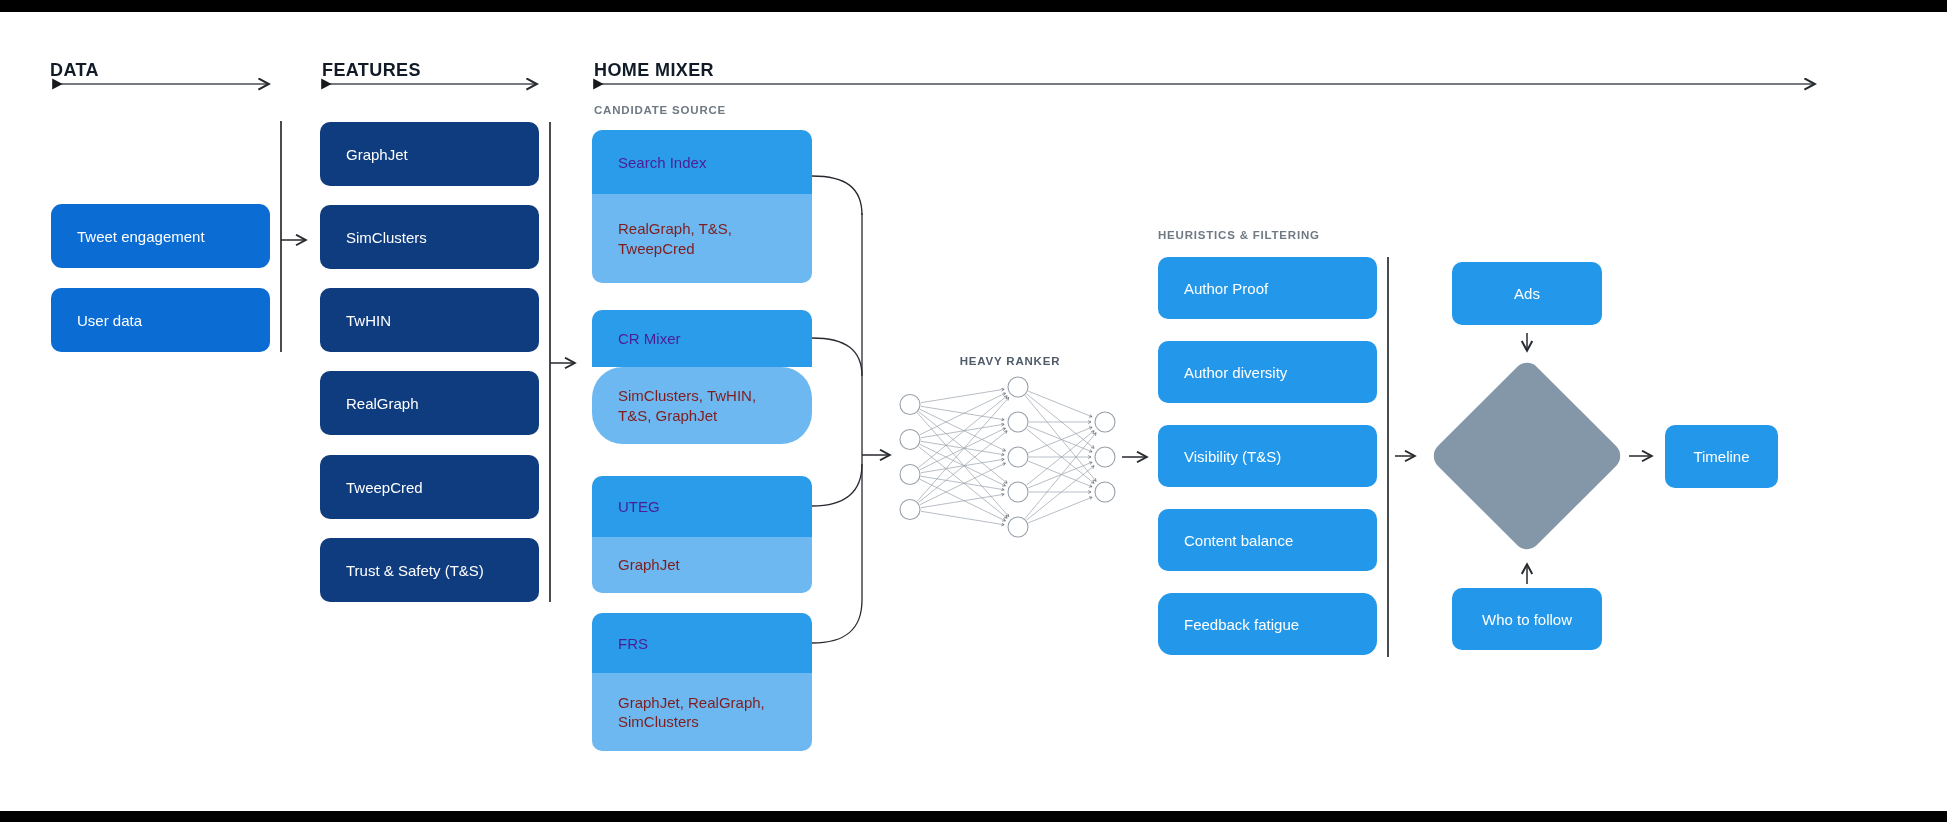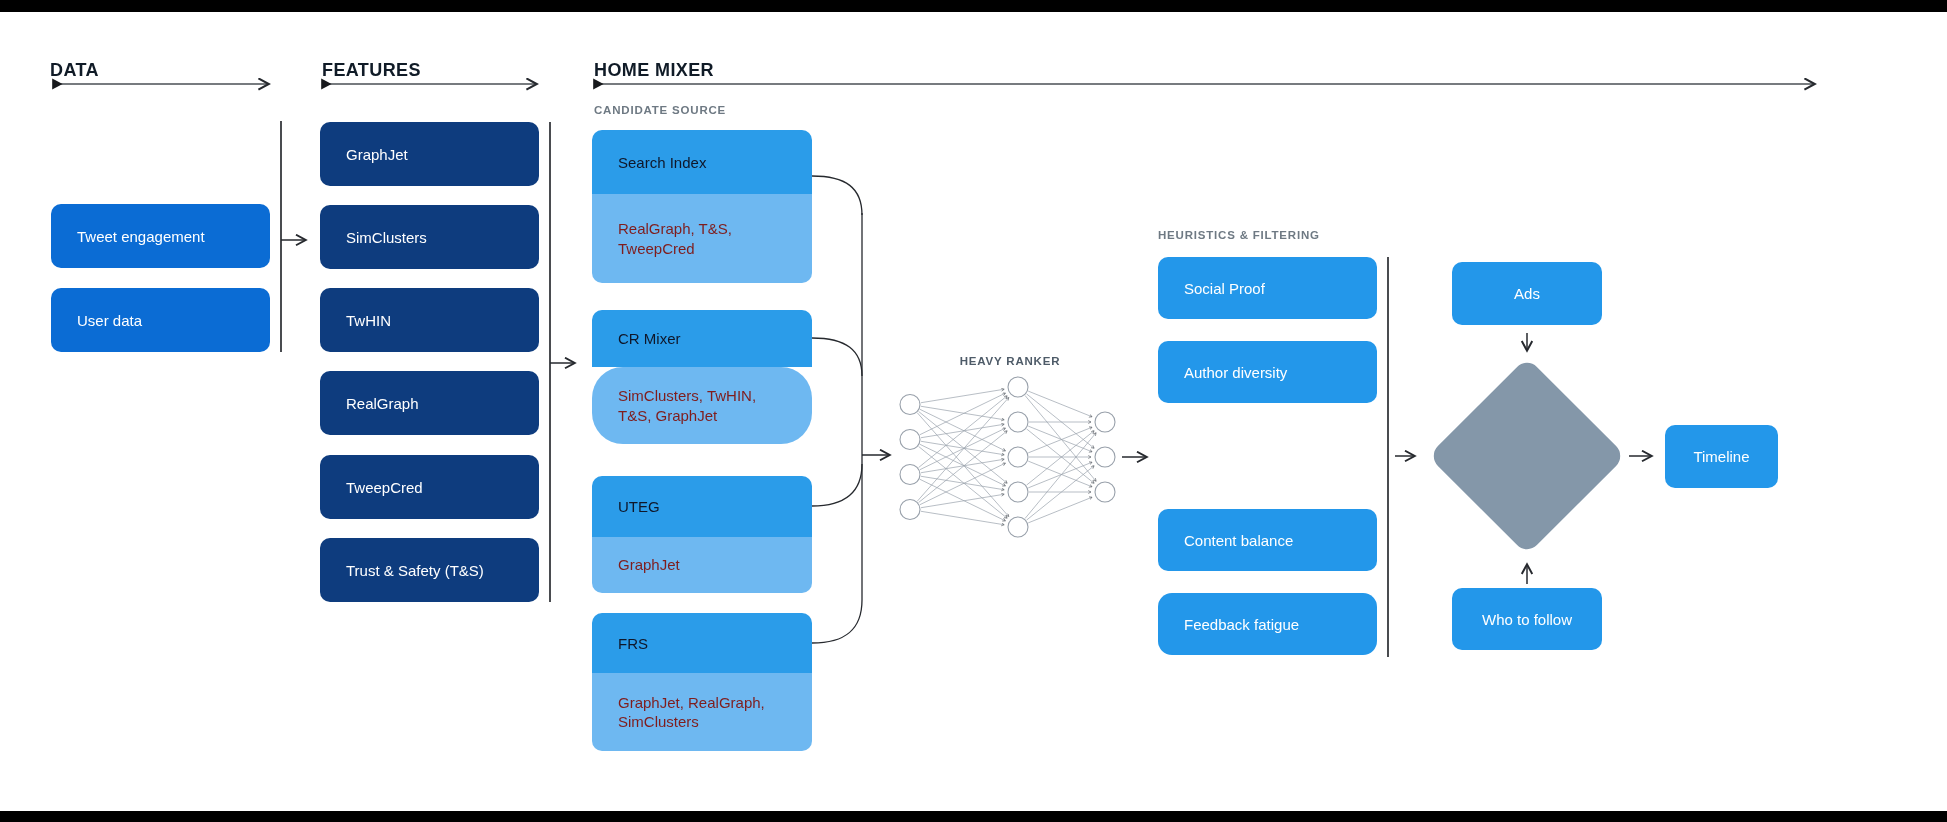--- a/index.html
+++ b/index.html
@@ -20,21 +20,21 @@
     letter-spacing:.8px;white-space:nowrap;
   }
   .box{
     position:absolute;border-radius:10px;color:#fff;font-size:15px;font-weight:500;
     display:flex;align-items:center;box-sizing:border-box;padding-left:26px;
     white-space:nowrap;
   }
   .box.center{justify-content:center;padding-left:0;}
   .cstack{position:absolute;width:220px;border-radius:10px;overflow:hidden;}
   .cs-top{
-    color:#0f172a;font-size:15px;font-weight:500;display:flex;align-items:center;
+    color:#4c1d95;font-size:15px;font-weight:500;display:flex;align-items:center;
     box-sizing:border-box;padding-left:26px;
   }
   .cs-sub{
     color:#7f1d1d;font-size:15px;font-weight:500;display:flex;align-items:center;
     box-sizing:border-box;padding:10px 24px 10px 26px;line-height:1.28;
     white-space:normal;
   }
   .diamond{
     position:absolute;left:1457px;top:386px;width:140px;height:140px;
     border-radius:14px;transform:rotate(45deg);
@@ -152,21 +152,21 @@
       </g>
   </svg>
 
   <div class="hdr" style="left:50px;top:60px;">DATA</div>
   <div class="hdr" style="left:322px;top:60px;">FEATURES</div>
   <div class="hdr" style="left:594px;top:60px;">HOME MIXER</div>
   <div class="subhdr" style="left:594px;top:104px;">CANDIDATE SOURCE</div>
   <div class="ranker-label">HEAVY RANKER</div>
   <div class="subhdr" style="left:1158px;top:229px;">HEURISTICS &amp; FILTERING</div>
 
-  <div class="box c-data" style="left: 51px; top: 204px; width: 219px; height: 64px; background: rgb(11, 108, 212);">Tweet engagement</div>
+  <div class="box c-data" style="left: 51px; top: 204px; width: 219px; height: 64px; background: rgb(11, 108, 212); border-radius: 11px;">Tweet engagement</div>
   <div class="box c-data" style="left: 51px; top: 288px; width: 219px; height: 64px; background: rgb(11, 108, 212);">User data</div>
 
   <div class="box c-feat" style="left: 320px; top: 122px; width: 219px; height: 64px; background: rgb(14, 60, 126);">GraphJet</div>
   <div class="box c-feat" style="left: 320px; top: 205px; width: 219px; height: 64px; background: rgb(14, 60, 126);">SimClusters</div>
   <div class="box c-feat" style="left: 320px; top: 288px; width: 219px; height: 64px; background: rgb(14, 60, 126);">TwHIN</div>
   <div class="box c-feat" style="left: 320px; top: 371px; width: 219px; height: 64px; background: rgb(14, 60, 126);">RealGraph</div>
   <div class="box c-feat" style="left: 320px; top: 455px; width: 219px; height: 64px; background: rgb(14, 60, 126);">TweepCred</div>
   <div class="box c-feat" style="left: 320px; top: 538px; width: 219px; height: 64px; background: rgb(14, 60, 126);">Trust &amp; Safety (T&amp;S)</div>
 
   <div class="cstack" style="left:592px;top:130px;">
@@ -179,22 +179,23 @@
   </div>
   <div class="cstack" style="left:592px;top:476px;">
     <div class="cs-top" style="height: 61px; background: rgb(43, 156, 233);">UTEG</div>
     <div class="cs-sub" style="height: 56px; background: rgb(110, 184, 241);">GraphJet</div>
   </div>
   <div class="cstack" style="left:592px;top:613px;">
     <div class="cs-top" style="height: 60px; background: rgb(43, 156, 233);">FRS</div>
     <div class="cs-sub" style="height: 78px; background: rgb(110, 184, 241);">GraphJet, RealGraph, SimClusters</div>
   </div>
 
-  <div class="box c-filter" style="left: 1158px; top: 257px; width: 219px; height: 62px; background: rgb(35, 151, 234);">Social Proof</div>
+  <div class="box c-filter" style="left: 1158px; top: 257px; width: 219px; height: 62px; background: rgb(35, 151, 234);">Author Proof</div>
   <div class="box c-filter" style="left: 1158px; top: 341px; width: 219px; height: 62px; background: rgb(35, 151, 234);">Author diversity</div>
+  <div class="box c-filter" style="left: 1158px; top: 425px; width: 219px; height: 62px; background: rgb(35, 151, 234);">Visibility (T&amp;S)</div>
   <div class="box c-filter" style="left: 1158px; top: 509px; width: 219px; height: 62px; background: rgb(35, 151, 234);">Content balance</div>
   <div class="box c-filter" style="left: 1158px; top: 593px; width: 219px; height: 62px; background: rgb(35, 151, 234); border-radius: 14px;">Feedback fatigue</div>
 
   <div class="box c-filter center" style="left: 1452px; top: 262px; width: 150px; height: 63px; background: rgb(35, 151, 234);">Ads</div>
   <div class="diamond c-diamond" style="background: rgb(132, 151, 169);"></div>
   <div class="box c-filter center" style="left: 1665px; top: 425px; width: 113px; height: 63px; background: rgb(35, 151, 234);">Timeline</div>
   <div class="box c-filter center" style="left: 1452px; top: 588px; width: 150px; height: 62px; background: rgb(35, 151, 234);">Who to follow</div>
 
 </div>
 

